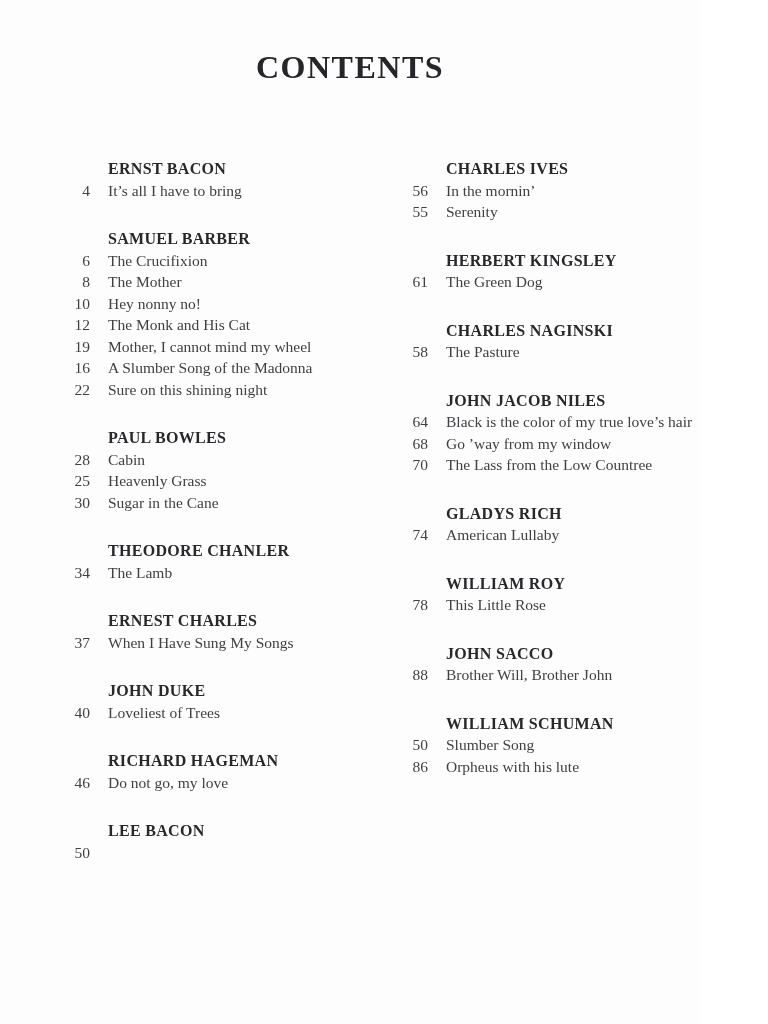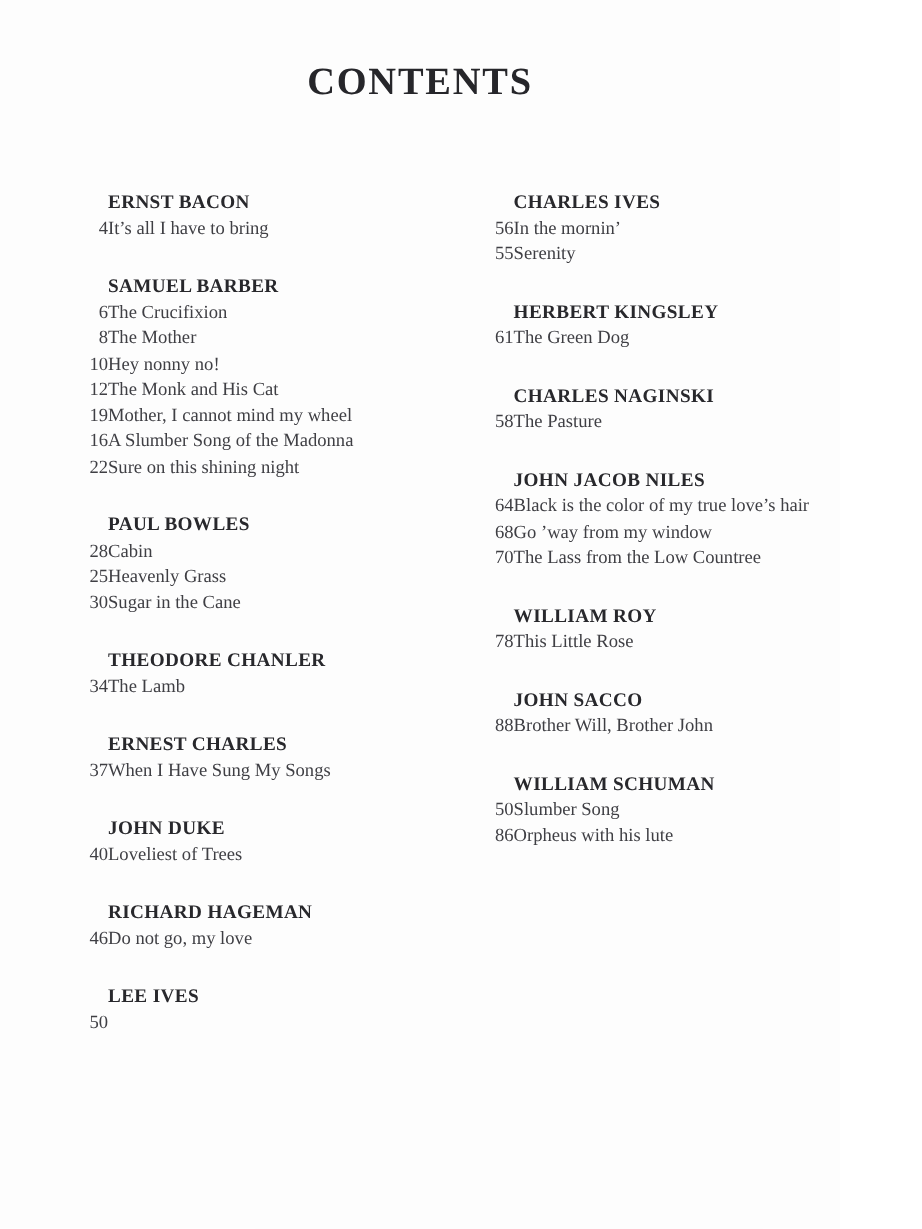--- a/index.html
+++ b/index.html
@@ -37,20 +37,21 @@
   .col {
     position: absolute;
     top: 0;
   }
   .col-left  { left: 60px;  width: 336px; }
   .col-right { left: 398px; width: 356px; }
   .section { margin-bottom: 27px; }
   .trow {
     display: grid;
     grid-template-columns: 30px 1fr;
+    column-gap: 18px;
     font-size: 15.5px;
     line-height: 21.5px;
     color: #3f3f44;
   }
   .composer {
     font-weight: bold;
     font-size: 16px;
     letter-spacing: 0.3px;
     color: #28282c;
     white-space: nowrap;
@@ -163,21 +164,21 @@
             <span class="composer">RICHARD HAGEMAN</span>
           </div>
           <div class="trow">
             <span class="num">46</span>
             <span class="song">Do not go, my love</span>
           </div>
         </div>
         <div class="section">
           <div class="trow">
             <span class="num"></span>
-            <span class="composer">LEE IVES</span>
+            <span class="composer">LEE BACON</span>
           </div>
           <div class="trow">
             <span class="num">50</span>
           </div>
         </div>
       </div>
       <div class="col col-right">
         <div class="section">
           <div class="trow">
             <span class="num"></span>
@@ -221,20 +222,30 @@
             <span class="num">64</span>
             <span class="song">Black is the color of my true love’s hair</span>
           </div>
           <div class="trow">
             <span class="num">68</span>
             <span class="song">Go ’way from my window</span>
           </div>
           <div class="trow">
             <span class="num">70</span>
             <span class="song">The Lass from the Low Countree</span>
+          </div>
+        </div>
+        <div class="section">
+          <div class="trow">
+            <span class="num"></span>
+            <span class="composer">GLADYS RICH</span>
+          </div>
+          <div class="trow">
+            <span class="num">74</span>
+            <span class="song">American Lullaby</span>
           </div>
         </div>
         <div class="section">
           <div class="trow">
             <span class="num"></span>
             <span class="composer">WILLIAM ROY</span>
           </div>
           <div class="trow">
             <span class="num">78</span>
             <span class="song">This Little Rose</span>

